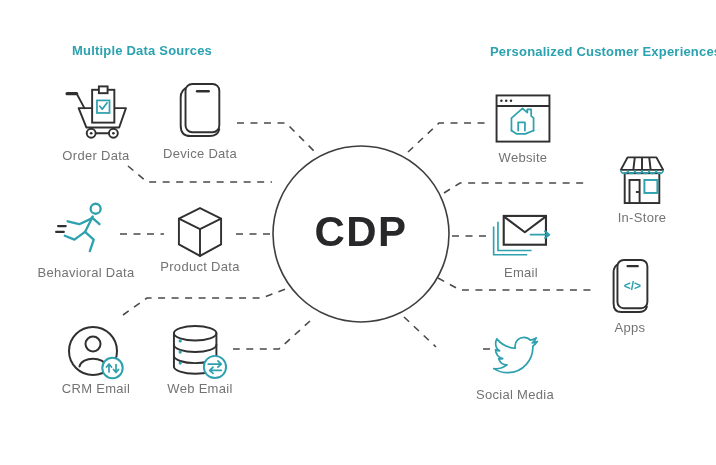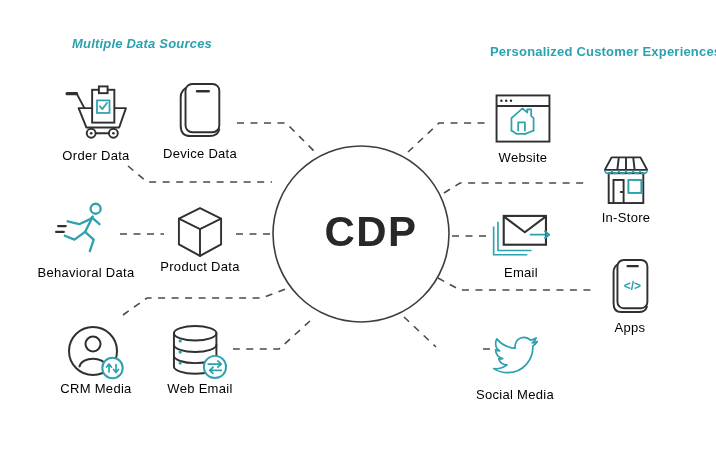--- a/index.html
+++ b/index.html
@@ -3,22 +3,22 @@
 <meta charset="utf-8">
 <style>
   html,body{margin:0;padding:0;background:#fff;}
   #canvas{position:relative;width:716px;height:465px;background:#fff;overflow:hidden;
           font-family:"Liberation Sans",sans-serif;}
   svg{overflow:visible;display:block;}
   #connectors{position:absolute;left:0;top:0;}
   .hdr{position:absolute;width:200px;text-align:center;font-size:13px;font-weight:700;
        color:#2BA2AF;letter-spacing:.2px;white-space:nowrap;}
   .item{position:absolute;width:140px;display:flex;flex-direction:column;align-items:center;}
-  .item .lbl{color:#000000;font-size:13px;letter-spacing:.3px;white-space:nowrap;}
-  #hub-label{position:absolute;left:271px;top:211px;width:200px;text-align:center;
+  .item .lbl{color:#737373;font-size:13px;letter-spacing:.3px;white-space:nowrap;}
+  #hub-label{position:absolute;left:261px;top:211px;width:200px;text-align:center;
              font-size:42px;line-height:1;font-weight:700;color:#28282B;letter-spacing:1.5px;}
   .gap6{margin-top:6px}.gap7{margin-top:1px}.gap8{margin-top:8px}.gap9{margin-top:9px}.gap3{margin-top:3px}
 </style>
 </head>
 <body>
 
 <div id="canvas">
 
   <svg id="connectors" width="716" height="465" viewBox="0 0 716 465">
     <g fill="none" stroke="#4A4A4B" stroke-width="1.6" stroke-dasharray="7 6.5">
@@ -31,21 +31,21 @@
       <path d="M444 193 L460 183 H587"></path>
       <path d="M452 236 H486"></path>
       <path d="M438 278 L460 290 H591"></path>
       <path d="M404 317 L436 347 M483 349 H491"></path>
     </g>
     <circle cx="361" cy="234" r="88" fill="#fff" stroke="#3E3E40" stroke-width="1.6"></circle>
   </svg>
 
   <div id="hub-label">CDP</div>
 
-  <div class="hdr" style="left:42px;top:36px;font-style:italic;">Multiple Data Sources</div>
+  <div class="hdr" style="left:42px;top:43px;">Multiple Data Sources</div>
   <div class="hdr" style="left:490px;top:44px;">Personalized Customer Experiences</div>
 
   <div class="item" style="left:26px;top:84px;">
     <svg width="66" height="56" viewBox="0 0 66 58">
       <g fill="none" stroke="#303032" stroke-width="2" stroke-linecap="round" stroke-linejoin="round">
         <path d="M3 10 H13" stroke-width="3.2"></path>
         <path d="M13 10 L21 25"></path>
         <path d="M15 25 H64 L57 45 H23 Z"></path>
         <path d="M33 51 H46"></path>
         <circle cx="28" cy="51" r="4.6"></circle>
@@ -107,21 +107,21 @@
         <circle cx="26" cy="27" r="24"></circle>
         <circle cx="26" cy="20" r="7.5"></circle>
         <path d="M12.5 42.5 C15 32 37 32 39.5 42.5"></path>
       </g>
       <circle cx="45.5" cy="44" r="10.2" fill="#fff" stroke="#2EA1AE" stroke-width="2"></circle>
       <g fill="none" stroke="#2EA1AE" stroke-width="1.7" stroke-linecap="round" stroke-linejoin="round">
         <path d="M42 48 V40.5 M39.5 43 L42 40 L44.5 43"></path>
         <path d="M49 40.5 V48 M46.5 45.5 L49 48.5 L51.5 45.5"></path>
       </g>
     </svg>
-    <div class="lbl gap7">CRM Media</div>
+    <div class="lbl gap7">CRM Email</div>
   </div>
 
   <div class="item" style="left:130px;top:324px;">
     <svg width="60" height="56" viewBox="0 0 62 58">
       <g fill="none" stroke="#303032" stroke-width="2" stroke-linecap="round">
         <ellipse cx="26" cy="9.5" rx="22" ry="7.5"></ellipse>
         <path d="M4 9.5 V44 M48 9.5 V44"></path>
         <path d="M4 21.5 A22 7.5 0 0 0 48 21.5"></path>
         <path d="M4 33 A22 7.5 0 0 0 48 33"></path>
         <path d="M4 44 A22 7.5 0 0 0 48 44"></path>
@@ -147,21 +147,21 @@
       <circle cx="16.5" cy="7" r="1.3" fill="#303032"></circle>
       <g fill="none" stroke="#2EA1AE" stroke-width="1.8" stroke-linecap="round" stroke-linejoin="round">
         <path d="M17 38 V25 L28.5 15 L33.5 19.3 V16 H37.5 V22.8 L40 25 V38"></path>
         <path d="M24 38 V29.5 H31 V38"></path>
         <path d="M17 38 L22.5 41.5 H31.5 L40 38"></path>
       </g>
     </svg>
     <div class="lbl gap6">Website</div>
   </div>
 
-  <div class="item" style="left:556px;top:154px;justify-content:space-between;">
+  <div class="item" style="left:572px;top:154px;justify-content:space-between;">
     <svg width="52" height="50" viewBox="0 0 54 52">
       <rect x="9" y="20" width="36" height="31" fill="#fff" stroke="#303032" stroke-width="2"></rect>
       <path d="M5 16.5 L12 3.5 H42 L49 16.5 Z" fill="#fff" stroke="#303032" stroke-width="2" stroke-linejoin="round"></path>
       <g fill="none" stroke="#303032" stroke-width="2">
         <path d="M19.5 3.5 L18 16.5 M27 3.5 V16.5 M34.5 3.5 L36 16.5"></path>
       </g>
       <path d="M5 17 a3.67 3.2 0 0 0 7.34 0 a3.67 3.2 0 0 0 7.34 0 a3.67 3.2 0 0 0 7.34 0 a3.67 3.2 0 0 0 7.34 0 a3.67 3.2 0 0 0 7.34 0 a3.67 3.2 0 0 0 7.34 0" fill="none" stroke="#2EA1AE" stroke-width="1.7"></path>
       <rect x="14" y="27" width="10.5" height="24" fill="#fff" stroke="#303032" stroke-width="2"></rect>
       <path d="M21.5 39.5 H23" stroke="#303032" stroke-width="2" stroke-linecap="round"></path>
       <rect x="29.5" y="27" width="13.5" height="13.5" fill="none" stroke="#2EA1AE" stroke-width="2"></rect>

